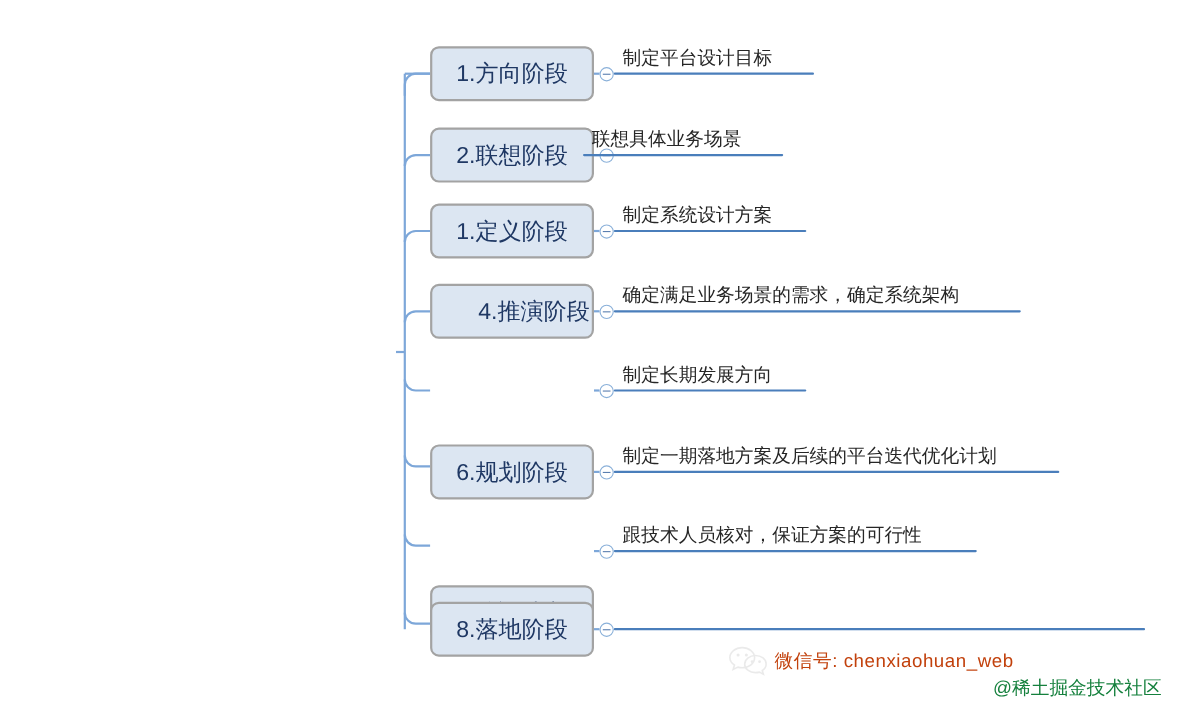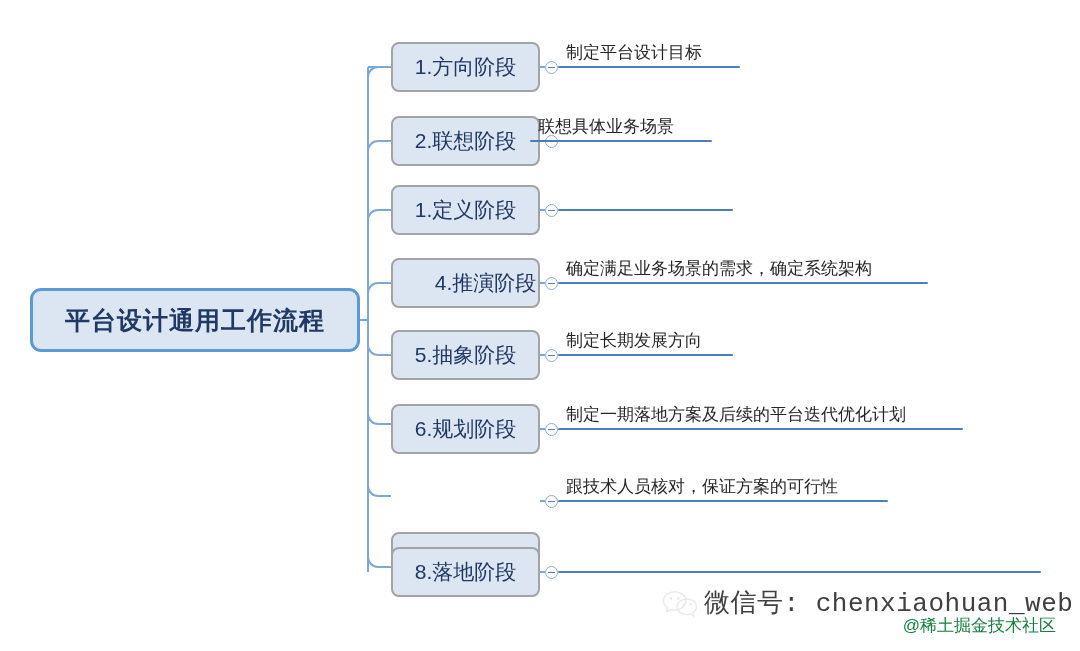--- a/index.html
+++ b/index.html
@@ -127,25 +127,24 @@
     display: flex;
     align-items: center;
   }
   #watermark .wm-icon {
     width: 36px;
     height: 30px;
     margin-right: 6px;
     opacity: 0.30;
   }
   #watermark .wm-main {
-    font-size: 26px;
-    color: #404040;
+    font-size: 17px;
+    color: #c2410c;
     white-space: nowrap;
     letter-spacing: 0.5px;
-    font-family: Liberation Mono, monospace;
   }
   #watermark .wm-sub {
     position: absolute;
     right: 6px;
     top: 31px;
     font-size: 17px;
     color: #15803d;
     white-space: nowrap;
   }
 </style>
@@ -177,38 +176,32 @@
       <path d="M540,141 H545"></path>
       <path d="M540,210 H545"></path>
       <path d="M540,283 H545"></path>
       <path d="M540,355 H545"></path>
       <path d="M540,429 H545"></path>
       <path d="M540,501 H545"></path>
       <path d="M540,572 H545"></path>
     </g>
   </svg>
 
-  <div class="root-node">
-    <span class="root-label">平台设计通用工作流程</span>
-  </div>
 
   <div class="stage-node" style="top:42px;">
     <span class="stage-label">1.方向阶段</span>
   </div>
   <div class="stage-node" style="top:116px;">
     <span class="stage-label">2.联想阶段</span>
   </div>
   <div class="stage-node" style="top:185px;">
     <span class="stage-label">1.定义阶段</span>
   </div>
   <div class="stage-node" style="top:258px;padding-left:40px;">
     <span class="stage-label">4.推演阶段</span>
-  </div>
-  <div class="stage-node" style="top:330px;">
-    <span class="stage-label">5.抽象阶段</span>
   </div>
   <div class="stage-node" style="top:404px;">
     <span class="stage-label">6.规划阶段</span>
   </div>
   <div class="stage-node" style="top:500px;margin-top:32px;">
     <span class="stage-label">7.验证阶段</span>
   </div>
   <div class="stage-node" style="top:547px;text-align:right;">
     <span class="stage-label">8.落地阶段</span>
   </div>
@@ -226,20 +219,21 @@
     <span class="leaf-text">制定平台设计目标</span>
     <div class="leaf-underline" style="width:182px;"></div>
   </div>
 
   <div class="leaf" style="left:530px; top:106px; width:182px; height:36px;">
     <span class="leaf-text">联想具体业务场景</span>
     <div class="leaf-underline" style="width:182px;"></div>
   </div>
 
   <div class="leaf" style="left:558px; top:175px; width:175px; height:36px;">
+    <span class="leaf-text">制定系统设计方案</span>
     <div class="leaf-underline" style="width:175px;"></div>
   </div>
 
   <div class="leaf" style="left:558px; top:248px; width:370px; height:36px;">
     <span class="leaf-text">确定满足业务场景的需求，确定系统架构</span>
     <div class="leaf-underline" style="width:370px;"></div>
   </div>
 
   <div class="leaf" style="left:558px; top:320px; width:175px; height:36px;">
     <span class="leaf-text">制定长期发展方向</span>

